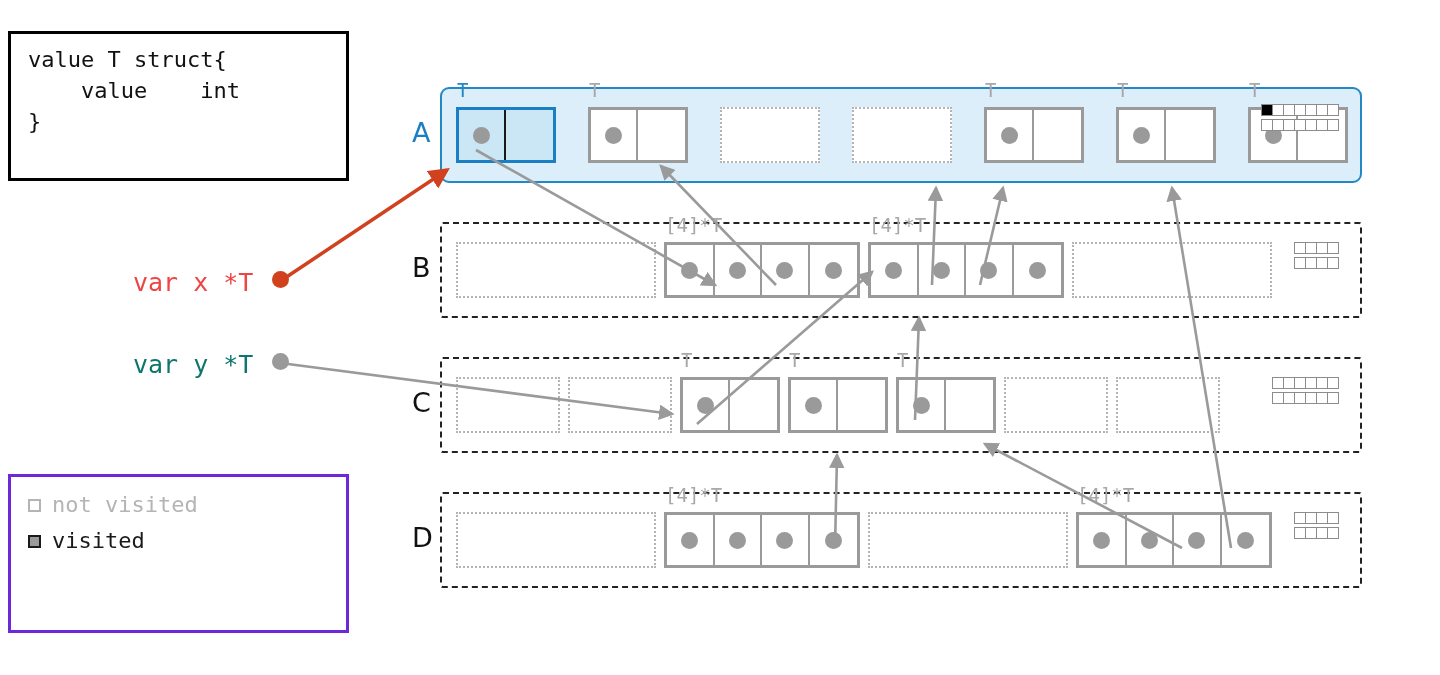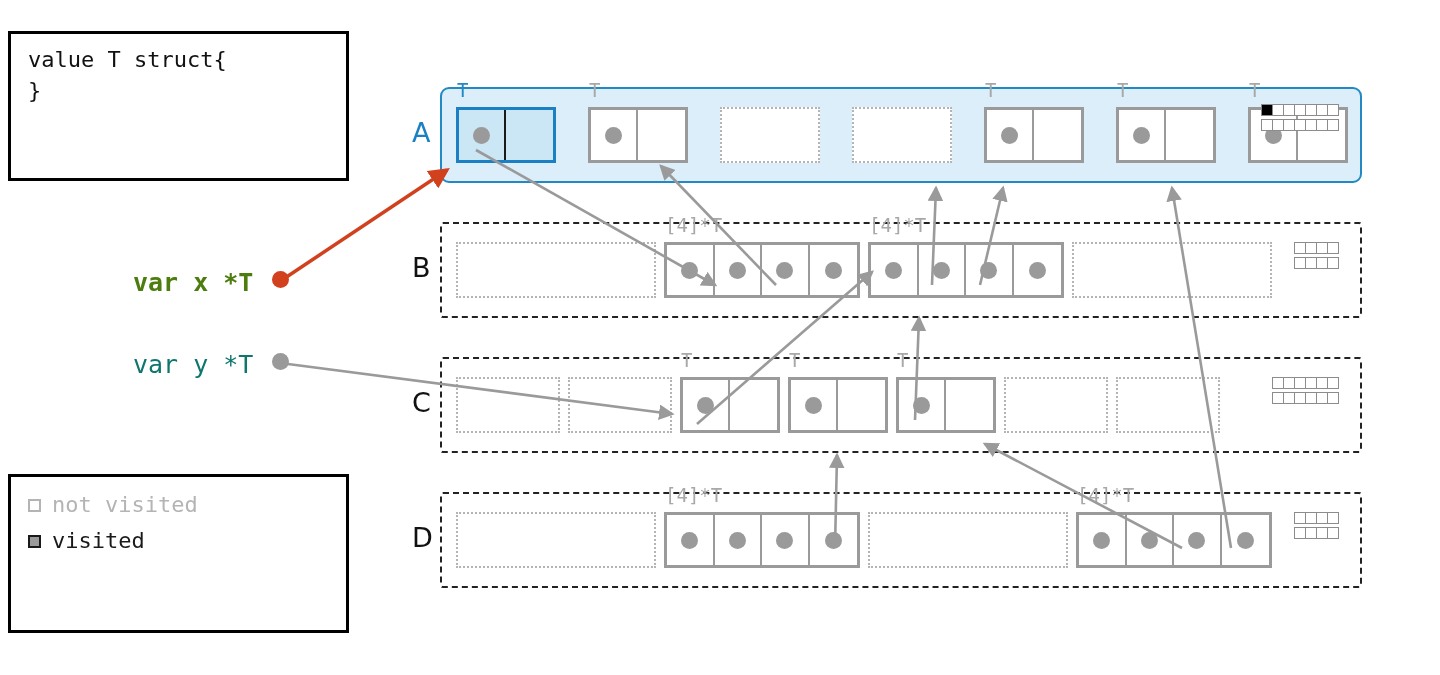--- a/index.html
+++ b/index.html
@@ -17,21 +17,21 @@
     padding:10px 0 0 17px;
   }
   .code-line{
     font-family:"DejaVu Sans Mono", monospace;
     font-size:22px;line-height:31px;color:#111;white-space:pre;
   }
 
   
   .legend-box{
     position:absolute;left:8px;top:474px;width:341px;height:159px;
-    border:3px solid #000000;background:#fff;box-sizing:border-box;
+    border:3px solid #6d28d9;background:#fff;box-sizing:border-box;
     padding:10px 0 0 17px;
   }
   .legend-row{display:flex;align-items:center;height:36px;}
   .legend-swatch{
     width:13px;height:13px;box-sizing:border-box;border:2px solid #000;
     margin-right:11px;flex:0 0 auto;
   }
   .legend-label{
     font-family:"DejaVu Sans Mono", monospace;
     font-size:22px;line-height:22px;white-space:pre;
@@ -117,35 +117,36 @@
   
   #arrows{position:absolute;left:0;top:0;width:1440px;height:675px;pointer-events:none;}
 </style>
 </head>
 <body>
 
 <div id="stage">
 
   <div class="code-box">
     <div class="code-line">value T struct{</div>
+    <div class="code-line">    value    int</div>
     <div class="code-line">}</div>
   </div>
 
   <div class="legend-box">
     <div class="legend-row">
       <span class="legend-swatch" style="border-color: rgb(180, 180, 180); background: rgb(255, 255, 255);"></span>
       <span class="legend-label" style="color: rgb(180, 180, 180);">not visited</span>
     </div>
     <div class="legend-row">
       <span class="legend-swatch" style="border-color: rgb(26, 26, 26); background: rgb(154, 154, 154);"></span>
       <span class="legend-label" style="color: rgb(26, 26, 26);">visited</span>
     </div>
   </div>
 
-  <div class="var-label" id="var-x" style="color: #4d7c0f; font-weight: bold;">var x *T</div>
+  <div class="var-label" id="var-x" style="color: #ef4444;">var x *T</div>
   <div class="var-dot" id="var-x-dot" style="background: rgb(209, 65, 30);"></div>
   <div class="var-label" id="var-y" style="color: #0f766e;">var y *T</div>
   <div class="var-dot" id="var-y-dot" style="background: rgb(154, 154, 154);"></div>
 
   <div class="row highlight" id="rowA">
       <div class="row-inner">
         <div class="slot" style="width: 100px; margin-right: 32px;">
           <div class="tag blue">T</div>
           <div class="struct blue" style="width: 100px;">
             <div class="cell" style="width: 50px;">

